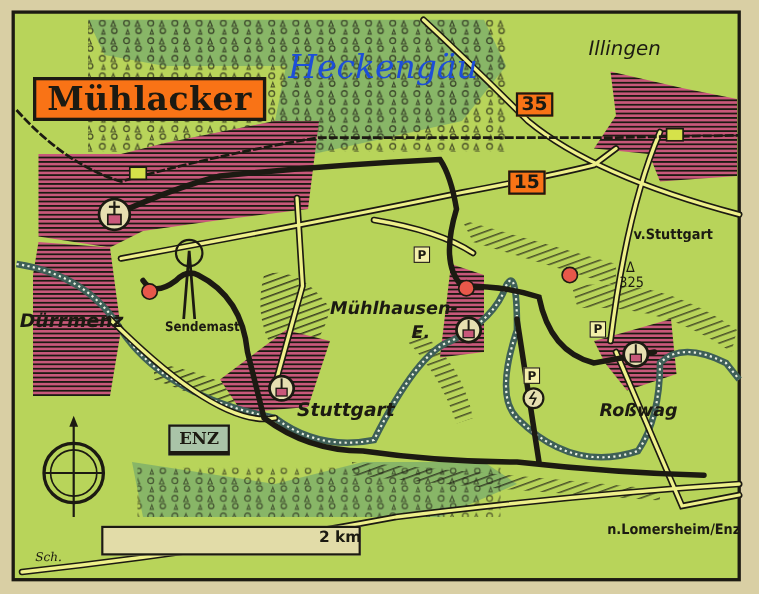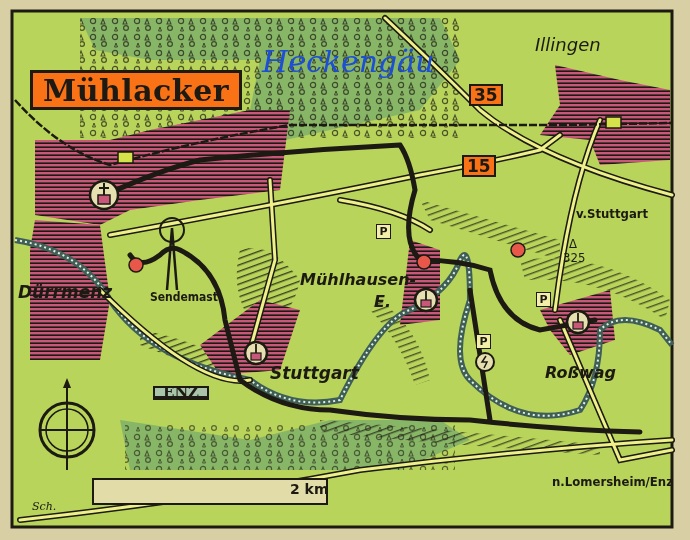--- a/index.html
+++ b/index.html
@@ -5,21 +5,21 @@
   html, body { margin:0; padding:0; }
   body { width:690px; height:540px; background:#d9cfa4; overflow:hidden; position:relative; font-family:"DejaVu Serif", serif; }
   #map { position:absolute; left:0; top:0; width:690px; height:540px; }
   .lbl { position:absolute; color:#1c1a12; white-space:nowrap; }
   .town-title { position:absolute; left:30px; top:70px; width:212px; height:40px; background:#f97316; border:3px solid #1c1a12; box-sizing:border-box; display:flex; align-items:center; justify-content:center; font-family:"DejaVu Serif", serif; font-weight:bold; font-size:30px; letter-spacing:0.5px; color:#1c1a12; }
   .region { font-family:"DejaVu Serif", serif; font-style:italic; font-size:30px; color:#1d4ed8; }
   .place { font-family:"DejaVu Sans", sans-serif; font-weight:bold; font-style:italic; font-size:17px; }
   .small { font-family:"DejaVu Sans Condensed", "DejaVu Sans", sans-serif; font-size:13px; font-weight:bold; }
   .route { position:absolute; background:#f97316; border:2px solid #1c1a12; font-family:"DejaVu Sans", sans-serif; font-weight:bold; font-size:17px; line-height:18px; padding:0 3px; color:#1c1a12; }
   .park { position:absolute; background:#f3efaa; border:1.5px solid #1c1a12; font-family:"DejaVu Sans", sans-serif; font-weight:bold; font-size:11px; width:13px; height:13px; line-height:13px; text-align:center; color:#1c1a12; }
-  .river { position:absolute; left:153px; top:386px; width:56px; height:14px; background:#a9c4a8; border:2px solid #1c1a12; border-bottom-width:4px; box-sizing:border-box; font-family:"DejaVu Serif", serif; font-weight:bold; font-size:15px; display:flex; align-items:center; justify-content:center; color:#1c1a12; }
+  .river { position:absolute; left:153px; top:386px; width:56px; height:28px; background:#a9c4a8; border:2px solid #1c1a12; border-bottom-width:4px; box-sizing:border-box; font-family:"DejaVu Serif", serif; font-weight:bold; font-size:15px; display:flex; align-items:center; justify-content:center; color:#1c1a12; }
   .scale-box { position:absolute; left:92px; top:478px; width:236px; height:27px; background:#e2dca8; border:2px solid #1c1a12; box-sizing:border-box; }
   .scale-km { position:absolute; left:290px; top:481px; font-family:"DejaVu Sans", sans-serif; font-weight:bold; font-size:14px; color:#1c1a12; }
   .sig { position:absolute; left:32px; top:500px; font-family:"DejaVu Serif", serif; font-style:italic; font-size:11px; color:#1c1a12; }
 </style>
 </head>
 <body>
 
 <svg id="map" viewBox="0 0 690 540" xmlns="http://www.w3.org/2000/svg">
   <defs>
     <pattern id="hatch" width="6" height="4" patternUnits="userSpaceOnUse">

